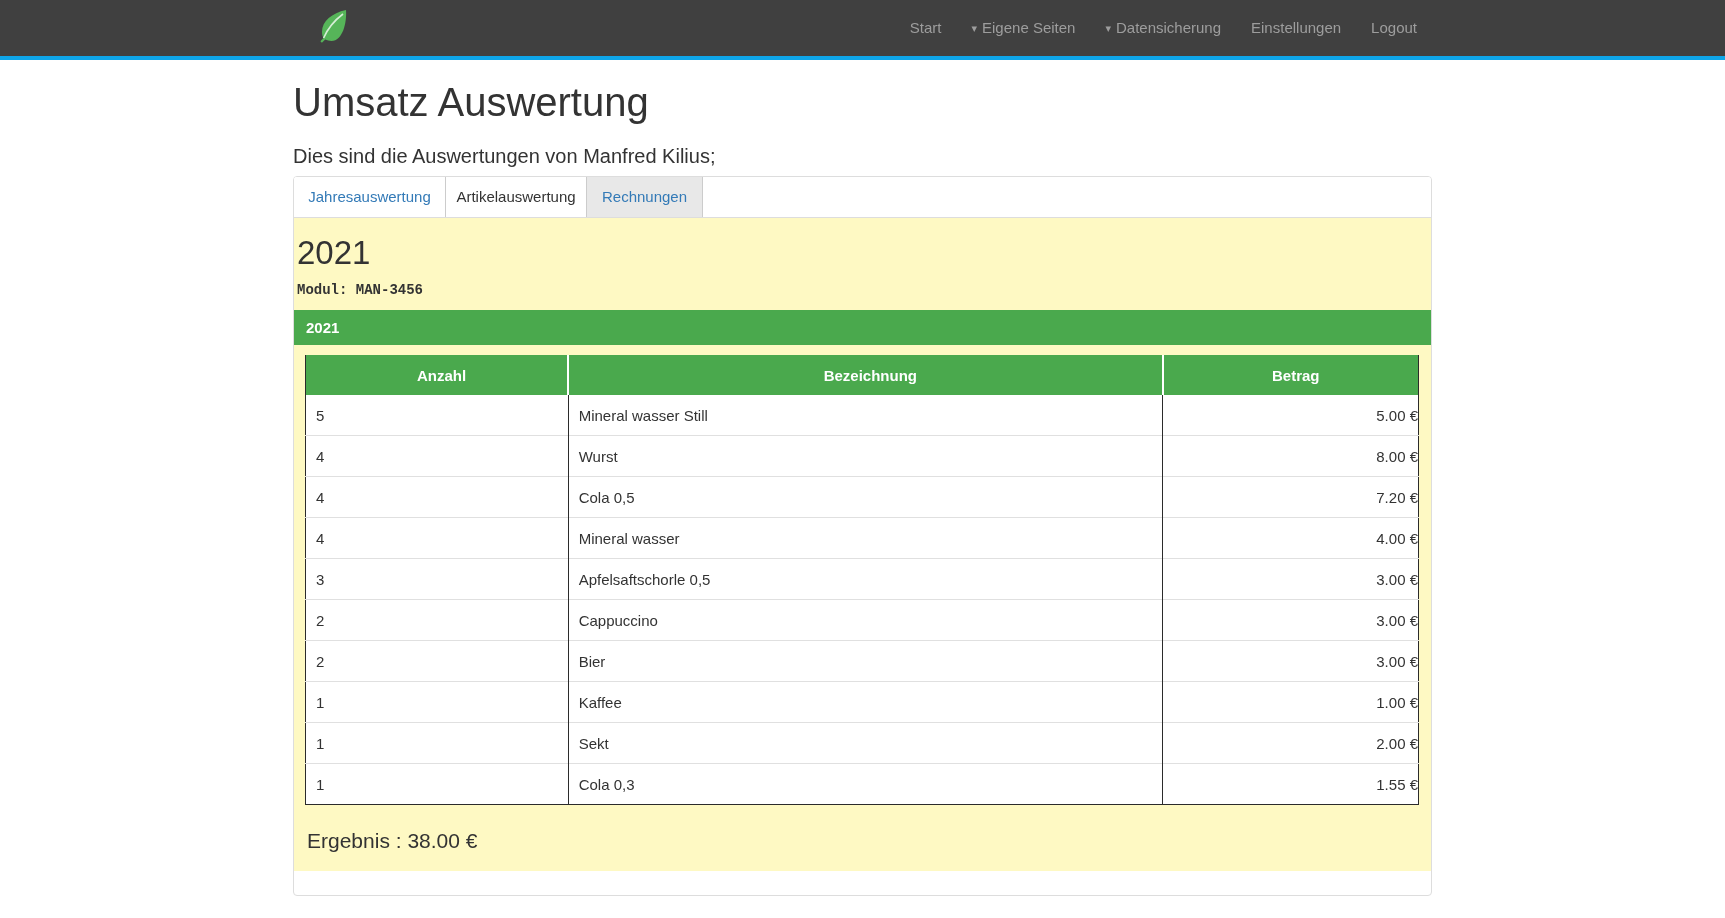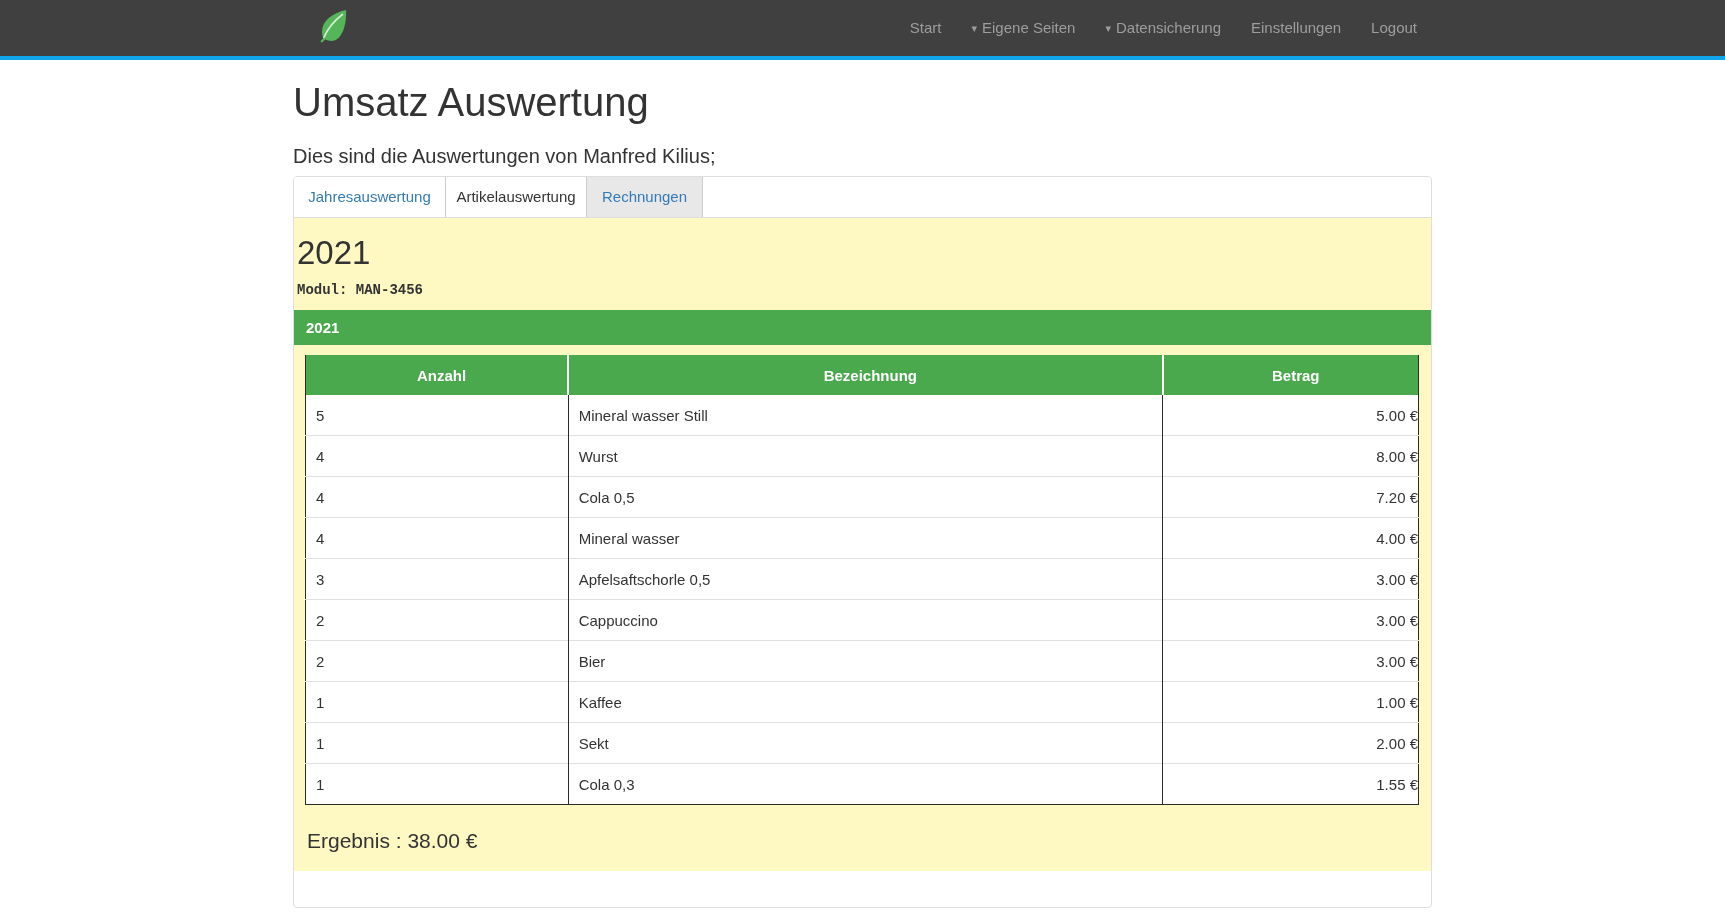--- a/index.html
+++ b/index.html
@@ -30,21 +30,21 @@
   }
   .caret-icon { font-size: 11px; margin-right: 5px; position: relative; top: -1px; }
 
   
   .page-title { font-size: 40px; font-weight: 400; margin: 20px 0 20px; color: #333; }
   .page-subtitle { font-size: 20px; margin: 0 0 8px; color: #333; }
 
   
   .panel {
     border: 1px solid #dddddd; border-radius: 4px;
-    background: #fff; padding-bottom: 36px; overflow: hidden;
+    background: #fff; padding-bottom: 24px; overflow: hidden;
   }
   .tabs {
     display: flex; list-style: none; margin: 0; padding: 0;
     height: 40px; border-bottom: 1px solid #ddd; background: #fff;
   }
   .tab {
     height: 40px; line-height: 40px; text-align: center; font-size: 15px;
     border-right: 1px solid #cccccc; cursor: pointer; white-space: nowrap;
   }
   .tab--link   { color: #337ab7; width: 151px; background: #fff; }

